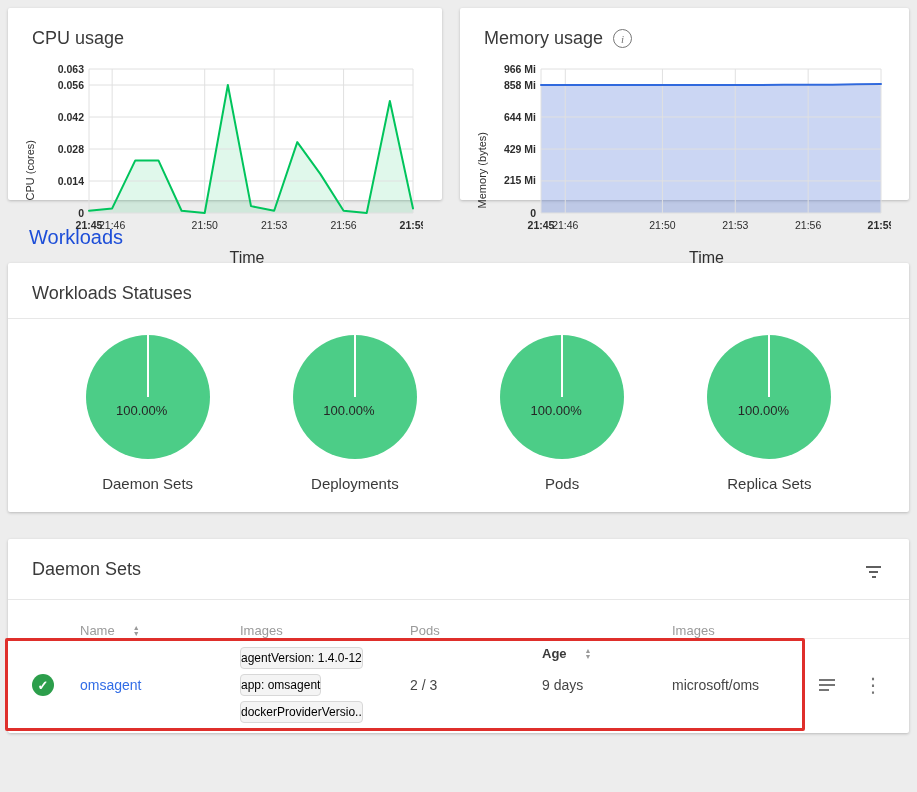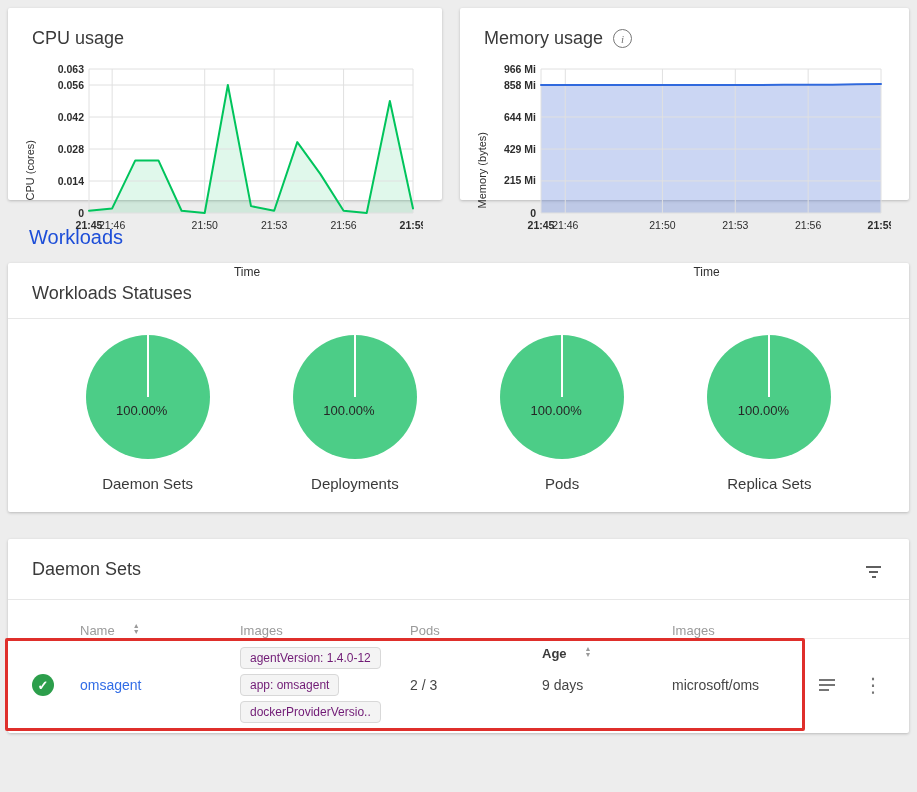--- a/index.html
+++ b/index.html
@@ -13,56 +13,56 @@
   
   .top-row{display:grid;grid-template-columns:434px 1fr;gap:18px;}
   .chart-card{height:192px;box-sizing:border-box;padding:0 16px;}
   .card-title{font-size:18px;color:#3a3a3a;padding:20px 8px 8px;display:flex;align-items:center;gap:10px;}
   .info-icon{width:17px;height:17px;border:1px solid #767676;border-radius:50%;color:#767676;
     font-size:11px;display:flex;align-items:center;justify-content:center;
     font-family:"Liberation Serif",serif;font-style:italic;flex:0 0 auto;}
   .chart-wrap{display:flex;align-items:center;}
   .ylabel{writing-mode:vertical-rl;transform:rotate(180deg);font-size:11px;color:#2f2f2f;
     padding-bottom:34px;width:15px;text-align:center;}
-  .xlabel{font-size:12px;color:#2f2f2f;text-align:center;padding-left:44px;margin-top:16px;}
+  .xlabel{font-size:16px;color:#2f2f2f;text-align:center;padding-left:44px;margin-top:0px;}
   
   .section-label{color:#1d4ed8;font-size:20px;margin:26px 0 14px 21px;}
   
   .card-head{font-size:18px;color:#3a3a3a;padding:20px 24px 14px;border-bottom:1px solid #e7e7e7;
     display:flex;justify-content:space-between;}
   .donuts{display:flex;justify-content:space-around;padding:16px 36px 20px;}
   .donut{display:flex;flex-direction:column;align-items:center;}
   .pie{width:124px;height:124px;border-radius:50%;position:relative;}
   .pie .notch{position:absolute;left:50%;top:0;width:2px;height:62px;background:#fff;transform:translateX(-50%);}
   .pie .pct{position:absolute;left:0;right:12px;top:55%;text-align:center;font-size:13px;color:#262626;}
   .donut-label{margin-top:16px;font-size:15px;color:#3a3a3a;}
   
   .ds-card{margin-top:27px;}
   .filter-icon{cursor:pointer;padding:4px;}
   .filter-icon div{height:2px;background:#5f5f5f;margin:3px auto;}
   .filter-icon div:nth-child(1){width:15px;}
   .filter-icon div:nth-child(2){width:9px;}
   .filter-icon div:nth-child(3){width:4px;}
   .grid-cols{display:grid;grid-template-columns:48px 160px 170px 132px 130px 1fr 96px;align-items:center;padding:0 24px;}
   .table-head{height:38px;border-bottom:1px solid #ededed;font-size:13px;color:#9a9a9a;}
-  .th{display:flex;gap:18px;}
+  .th{display:flex;align-items:center;gap:18px;}
   .th.sortable{cursor:pointer;}
   .th.active{color:#3a3a3a;font-weight:bold;margin-top:46px;}
   .sort{display:inline-flex;flex-direction:column;}
   .sort span{font-size:7px;line-height:6px;color:#9a9a9a;}
   .trow{position:relative;min-height:94px;padding-top:6px;padding-bottom:8px;box-sizing:border-box;
     font-size:14px;color:#464646;}
   .red-box{position:absolute;left:-3px;right:104px;top:-1px;bottom:2px;border:3px solid #df2f2b;
     border-radius:2px;pointer-events:none;}
   .check{width:22px;height:22px;border-radius:50%;background:#2c9e4b;color:#fff;font-size:13px;
     display:flex;align-items:center;justify-content:center;font-weight:bold;}
   .name-link{color:#326de6;cursor:pointer;}
   .chips{display:flex;flex-direction:column;gap:5px;align-items:flex-start;}
-  .chip{background:#f4f4f4;border:1px solid #d8d8d8;border-radius:4px;padding:3px 9px;
-    font-size:12px;color:#701a75;white-space:nowrap;}
+  .chip{background:#f4f4f4;border:1px solid #d8d8d8;border-radius:4px;padding:3px 0;
+    font-size:12px;color:#000000;white-space:nowrap;}
   .actions{display:flex;justify-content:flex-end;align-items:center;gap:26px;}
   .logs-icon{cursor:pointer;}
   .logs-icon div{width:16px;height:2px;background:#757575;margin:3px 0;}
   .logs-icon div:last-child{width:10px;}
   .kebab{color:#757575;font-size:20px;line-height:1;cursor:pointer;padding:0 2px;}
 </style>
 </head>
 <body>
 
 <div class="top-row">

